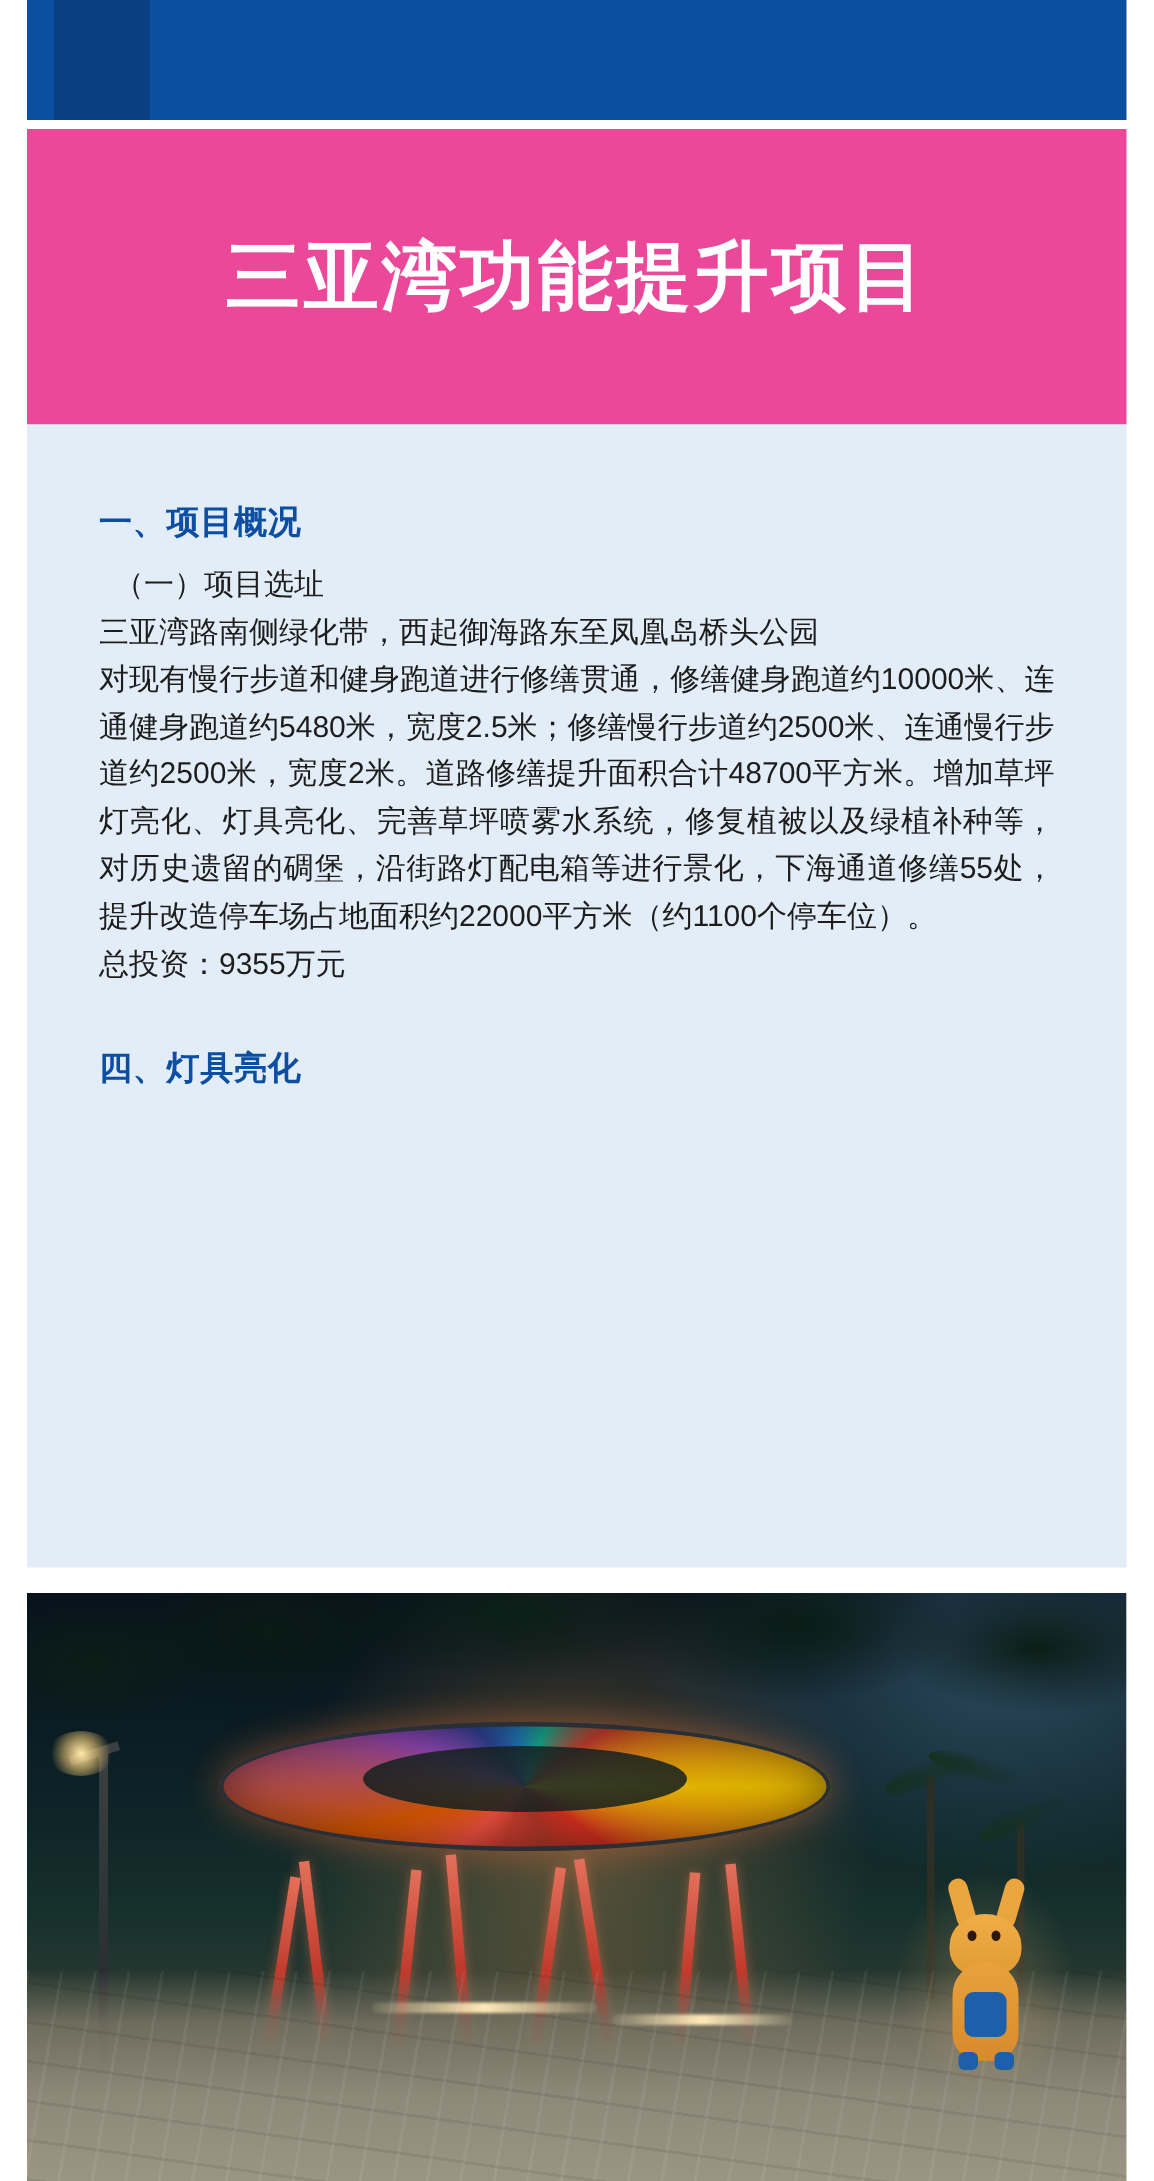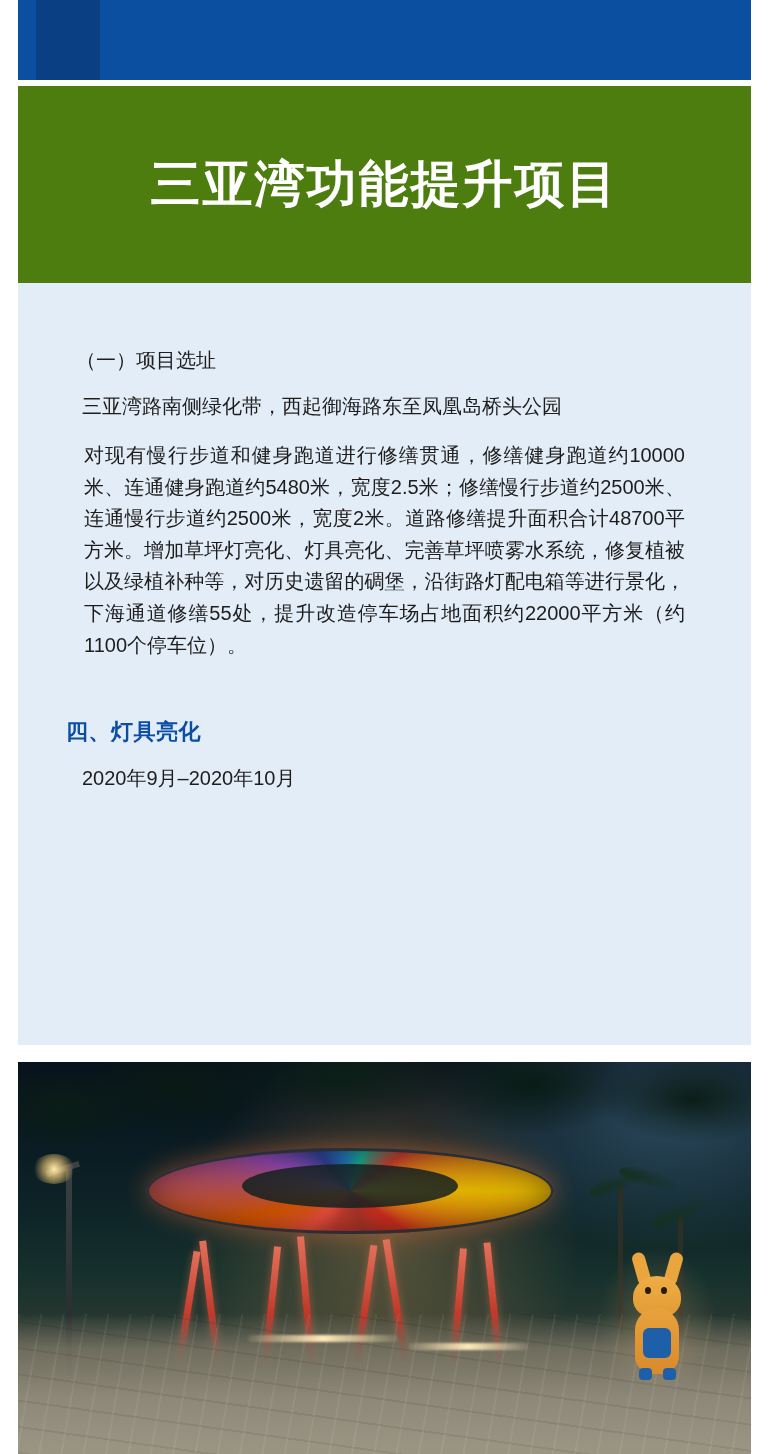--- a/index.html
+++ b/index.html
@@ -38,21 +38,21 @@
     background: #0b3f84;
   }
 
   
   .title-banner {
     position: absolute;
     left: 18px;
     top: 86px;
     width: 733px;
     height: 197px;
-    background: #4d7c0f;
+    background: #ec4899;
     display: flex;
     align-items: center;
     justify-content: center;
   }
   .title-banner .title-text {
     color: #ffffff;
     font-size: 50px;
     font-weight: bold;
     letter-spacing: 2px;
     line-height: 1.1;
@@ -84,27 +84,27 @@
   }
   .sub-head {
     color: #1d1d1d;
     font-size: 20px;
     margin: 12px 0 2px 10px;
     line-height: 1.5;
   }
   .body-line {
     color: #1d1d1d;
     font-size: 20px;
-    margin: 16px;
+    margin: 0;
     line-height: 1.55;
   }
   .body-para {
     color: #1d1d1d;
     font-size: 20px;
-    margin: 18px;
+    margin: 0;
     line-height: 1.58;
     text-align: justify;
   }
   .gap-sm { height: 10px; }
 
   
   .photo-wrap {
     position: absolute;
     left: 18px;
     top: 1062px;
@@ -326,33 +326,34 @@
     <div class="top-bar-inner"></div>
   </div>
 
   <div class="title-banner">
     <div class="title-text">三亚湾功能提升项目</div>
   </div>
 
   <div class="content-panel">
 
     <div>
+      <p class="sec-head">一、项目概况</p>
       <p class="sub-head">（一）项目选址</p>
       <p class="body-line">三亚湾路南侧绿化带，西起御海路东至凤凰岛桥头公园</p>
       <p class="body-para">对现有慢行步道和健身跑道进行修缮贯通，修缮健身跑道约10000米、连通健身跑道约5480米，宽度2.5米；修缮慢行步道约2500米、连通慢行步道约2500米，宽度2米。道路修缮提升面积合计48700平方米。增加草坪灯亮化、灯具亮化、完善草坪喷雾水系统，修复植被以及绿植补种等，对历史遗留的碉堡，沿街路灯配电箱等进行景化，下海通道修缮55处，提升改造停车场占地面积约22000平方米（约1100个停车位）。</p>
     </div>
 
 
     <div>
+      <p class="body-line">总投资：9355万元</p>
       <div class="gap-sm"></div>
     </div>
 
     <div>
       <p class="sec-head spaced">四、灯具亮化</p>
-      <p class="body-line">2020年9月–2020年10月</p>
     </div>
 
   </div>
 
   <div class="photo-wrap">
     <div class="photo">
       <div class="sky-glow"></div>
       <div class="canopy"></div>
 
       <div class="palm" style="left:600px; height:150px;"></div>

